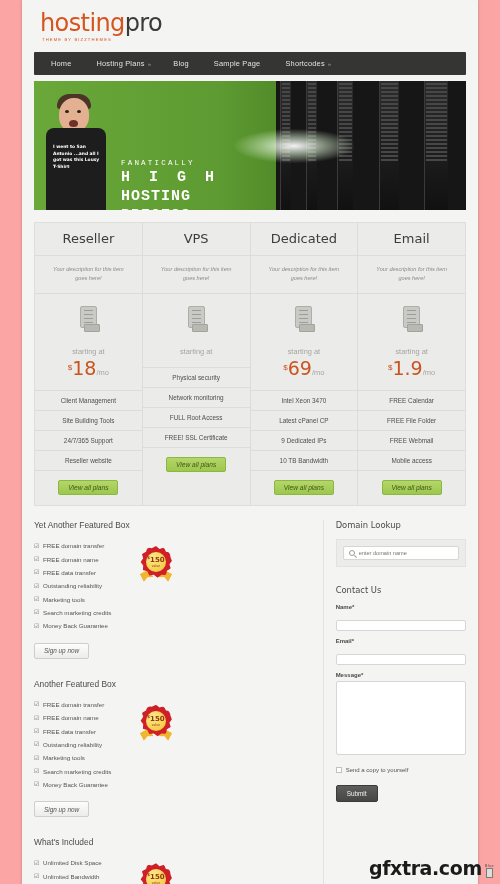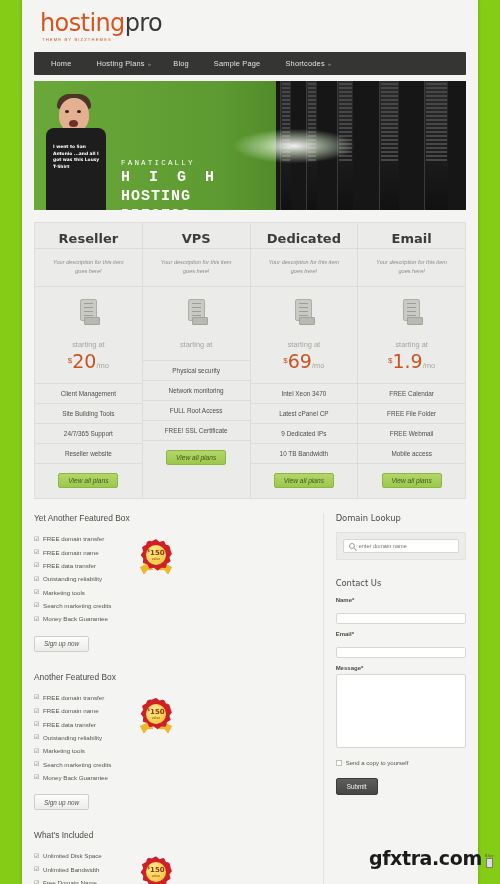--- a/index.html
+++ b/index.html
@@ -5,21 +5,21 @@
   * { box-sizing: border-box; margin: 0; padding: 0; }
   html, body {
     width: 500px; height: 884px;
     background: #d9d9d9;
     font-family: "Liberation Sans", sans-serif;
     overflow: hidden;
   }
   .page {
     position: relative;
     width: 500px; height: 884px;
-    background: #84cc16;
+    background: #fca5a5;
   }
   .shell {
     position: absolute;
     left: 22px; top: 0; width: 456px; min-height: 884px;
     background: #f4f4f2;
     box-shadow: 0 0 3px rgba(0,0,0,.22);
   }
 
   
   .header {
@@ -127,22 +127,22 @@
   }
 
   
   .pricing {
     margin: 12px 12px 0; background: #ebebe9;
     border: 1px solid #dededa; display: flex;
   }
   .p-col { flex: 1; border-right: 1px solid #dcdcd8; padding: 8px 0 10px; }
   .p-col:last-child { border-right: none; }
   .p-title {
-    text-align: center; font-size: 13px; color: #3c3c3a; font-weight: bold;
-    font-family: "DejaVu Sans", sans-serif; padding-bottom: 2px;
+    text-align: center; font-size: 13px; color: #3c3c3a; font-weight: normal;
+    font-family: "DejaVu Sans", sans-serif; padding-bottom: 9px;
     border-bottom: 1px solid #dcdcd8;
   }
   .p-desc {
     text-align: center; font-size: 5.6px; color: #8b8b87; font-style: italic;
     line-height: 9px; padding: 9px 12px 10px; border-bottom: 1px solid #dcdcd8;
     min-height: 36px;
   }
   .p-icon-wrap { display:flex; justify-content:center; padding: 12px 0 6px; }
   .srv {
     width: 17px; height: 22px; background: #c9c9c5;
@@ -255,21 +255,21 @@
   .cbox { width:6px;height:6px;border:1px solid #c2c2bd;background:#fff; flex:none;}
   .copy-row span { font-size:6px; color:#55554f; }
   .submit-btn {
     background: linear-gradient(180deg,#5e5e5c,#464644);
     border:1px solid #3b3b39; color:#f2f2f0; font-size:6.4px;
     padding: 4px 10px; border-radius:2px; cursor:pointer;
   }
 
   
   .watermark {
-    position:absolute; right: 6px; bottom: 16px;
+    position:absolute; right: 6px; bottom: 6px;
     display:flex; align-items:flex-end; gap:3px;
   }
   .wm-text {
     font-size: 19px; color:#1b1b1b; font-weight:bold; letter-spacing:-.4px;
     font-family:"DejaVu Sans", sans-serif; line-height:19px;
   }
   .wm-mark { display:flex; flex-direction:column; align-items:center; }
   .wm-sub { font-size:4px; color:#555; letter-spacing:.3px;}
   .wm-box { width:7px;height:10px;border:1px solid #7a7a76;background:#ddd;}
 </style>
@@ -434,21 +434,21 @@
         <div class="p-desc">Your description for this item goes here!</div>
         <div class="p-icon-wrap">
             <div class="srv">
               <i></i>
               <i></i>
               <i></i>
               <i></i>
             </div>
           </div>
         <div class="p-starting">starting at</div>
-        <div class="p-price"><span class="p-cur">$</span><span class="p-amt">20</span><span class="p-mo">/mo</span></div>
+        <div class="p-price"><span class="p-cur">$</span><span class="p-amt">18</span><span class="p-mo">/mo</span></div>
         <div class="p-feats">
           <div class="p-feat">Client Management</div>
           <div class="p-feat">Site Building Tools</div>
           <div class="p-feat">24/7/365 Support</div>
           <div class="p-feat">Reseller website</div>
         </div>
         <div class="p-btn-wrap">
             <button class="green-btn">View all plans</button>
           </div>
       </div>

